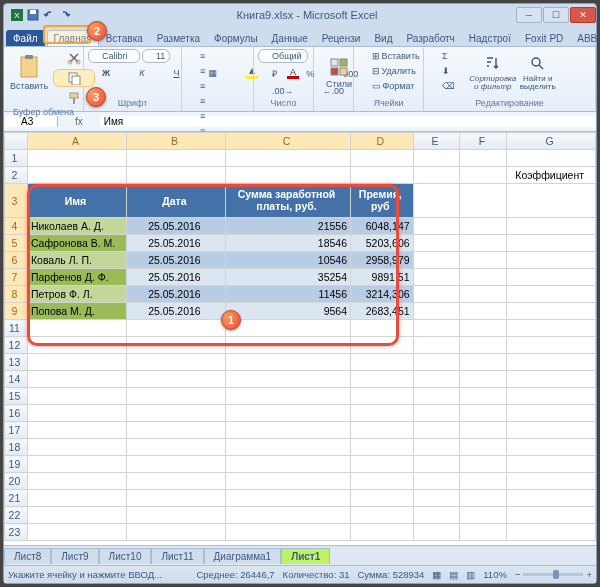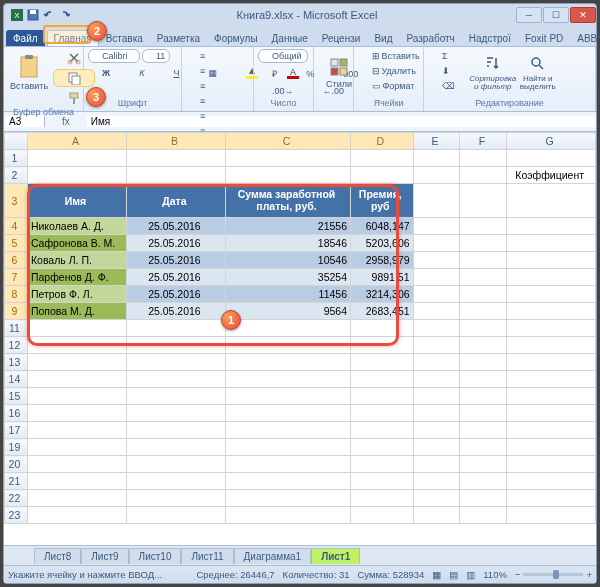--- a/index.html
+++ b/index.html
@@ -17,21 +17,21 @@
 .tab{padding:2px 6px;color:#3b5a82;border:1px solid transparent;border-bottom:none;cursor:default;white-space:nowrap;}
 .tab.file{background:#2a579a;color:#fff;border-radius:3px 3px 0 0;margin-right:2px;}
 .tab.active{background:#f5f9fd;border-color:#a8bdd6;border-radius:3px 3px 0 0;}
 .ribbon{height:66px;background:linear-gradient(#f5f9fd,#e6eef8);border-top:1px solid #a8bdd6;border-bottom:1px solid #a8bdd6;display:flex;font-size:10px;position:relative;}
 .rgroup{border-right:1px solid #c3d2e6;padding:2px 4px;display:flex;flex-direction:column;justify-content:space-between;}
 .rgname{text-align:center;color:#5a7aa4;font-size:9px;padding-bottom:1px;}
 .rgbody{display:flex;gap:3px;align-items:flex-start;flex:1;}
 .rbtn{padding:1px 13px;border:1px solid transparent;border-radius:6px;display:inline-flex;align-items:center;gap:2px;color:#3b5a82;font-size:9px;}
 .bigbtn{flex-direction:column;width:42px;height:48px;justify-content:center;text-align:center;}
 .fx{height:20px;border-bottom:1px solid #a8bdd6;display:flex;align-items:center;font-size:10px;background:#eef4fb;}
-.namebox{width:40px;border-right:1px solid #a8bdd6;padding:0 4px;background:#fff;margin:1px;}
+.namebox{width:53px;border-right:1px solid #a8bdd6;padding:0 16px;background:#fff;margin:1px;}
 .fxlbl{padding:0 16px;color:#666;}
 .fxval{flex:1;background:#fff;margin:1px;padding:0 4px;}
 .sheet{flex:1;overflow:hidden;background:#fff;position:relative;}
 table.grid{border-collapse:collapse;font-size:10.5px;width:100%;}
 .grid th,.grid td{border:1px solid var(--grid);padding:0;height:17px;text-align:right;padding-right:3px;background:#fff;white-space:nowrap;overflow:hidden;}
 .grid th{background:linear-gradient(#f7f9fc,#e4ebf4);color:#3b5a82;font-weight:normal;text-align:center;}
 .grid th.rowh{width:22px;}
 .grid th.sel,.grid td.selcol th{background:#ffe8b8;color:#9c6b1a;}
 .colA{width:95px;}.colB{width:95px;}.colC{width:120px;}.colD{width:60px;}.colE{width:45px;}.colF{width:45px;}.colG{width:85px;}
 td.left{text-align:left;padding-left:3px;}
@@ -41,21 +41,21 @@
 tr.data td.name{background:#9bbb59;color:#000;}
 tr.data td{background:#dce6f1;}
 tr.data:nth-child(odd) td{background:#b8cce4;}
 tr.data:nth-child(odd) td.name{background:#c4d79b;}
 tr.total td{background:#d8d8d8;font-weight:bold;}
 tr.total td.name{background:#808080;color:#fff;}
 .callout-red{position:absolute;border:3px solid #e74c3c;border-radius:10px;pointer-events:none;box-shadow:0 0 4px rgba(231,76,60,.5);}
 .badge{position:absolute;width:20px;height:20px;border-radius:50%;background:radial-gradient(circle at 30% 30%,#ff9a56,#e74c3c);color:#fff;font-size:11px;font-weight:bold;display:flex;align-items:center;justify-content:center;border:1px solid #b8432f;box-shadow:0 1px 3px rgba(0,0,0,.4);pointer-events:none;}
 .status{height:18px;background:linear-gradient(#dce6f2,#cfdced);border-top:1px solid #a8bdd6;display:flex;align-items:center;font-size:9.5px;color:#3b5a82;padding:0 4px;gap:14px;}
 .status .r{margin-left:auto;display:flex;gap:8px;align-items:center;}
-.sheettabs{height:20px;background:#dfe7f2;border-top:1px solid #a8bdd6;display:flex;align-items:center;font-size:10px;padding-left:30px;gap:0;}
+.sheettabs{height:20px;background:#dfe7f2;border-top:1px solid #a8bdd6;display:flex;align-items:center;font-size:10px;gap:0;}
 .stab{padding:2px 9px;border:1px solid #a8bdd6;border-bottom:none;background:#d2ddeb;margin-bottom:-1px;color:#3b5a82;}
 .stab.active{background:#bef264;font-weight:bold;}
 .zoom{display:flex;align-items:center;gap:3px;}
 .zoom .bar{width:60px;height:3px;background:#b5c5da;position:relative;}
 .zoom .bar::after{content:'';position:absolute;left:50%;top:-3px;width:6px;height:9px;background:#7a94b8;border-radius:2px;}
 svg{display:block;}
 .hl-tab{position:absolute;border:2px solid #f3a536;border-radius:3px;background:rgba(255,220,150,.3);pointer-events:none;}
 </style>
 </head>
 <body>
@@ -426,20 +426,30 @@
             <th>17</th>
             <td></td>
             <td></td>
             <td></td>
             <td></td>
             <td></td>
             <td></td>
             <td></td>
           </tr>
       <tr>
+            <th>18</th>
+            <td></td>
+            <td></td>
+            <td></td>
+            <td></td>
+            <td></td>
+            <td></td>
+            <td></td>
+          </tr>
+      <tr>
             <th>19</th>
             <td></td>
             <td></td>
             <td></td>
             <td></td>
             <td></td>
             <td></td>
             <td></td>
           </tr>
       <tr>

